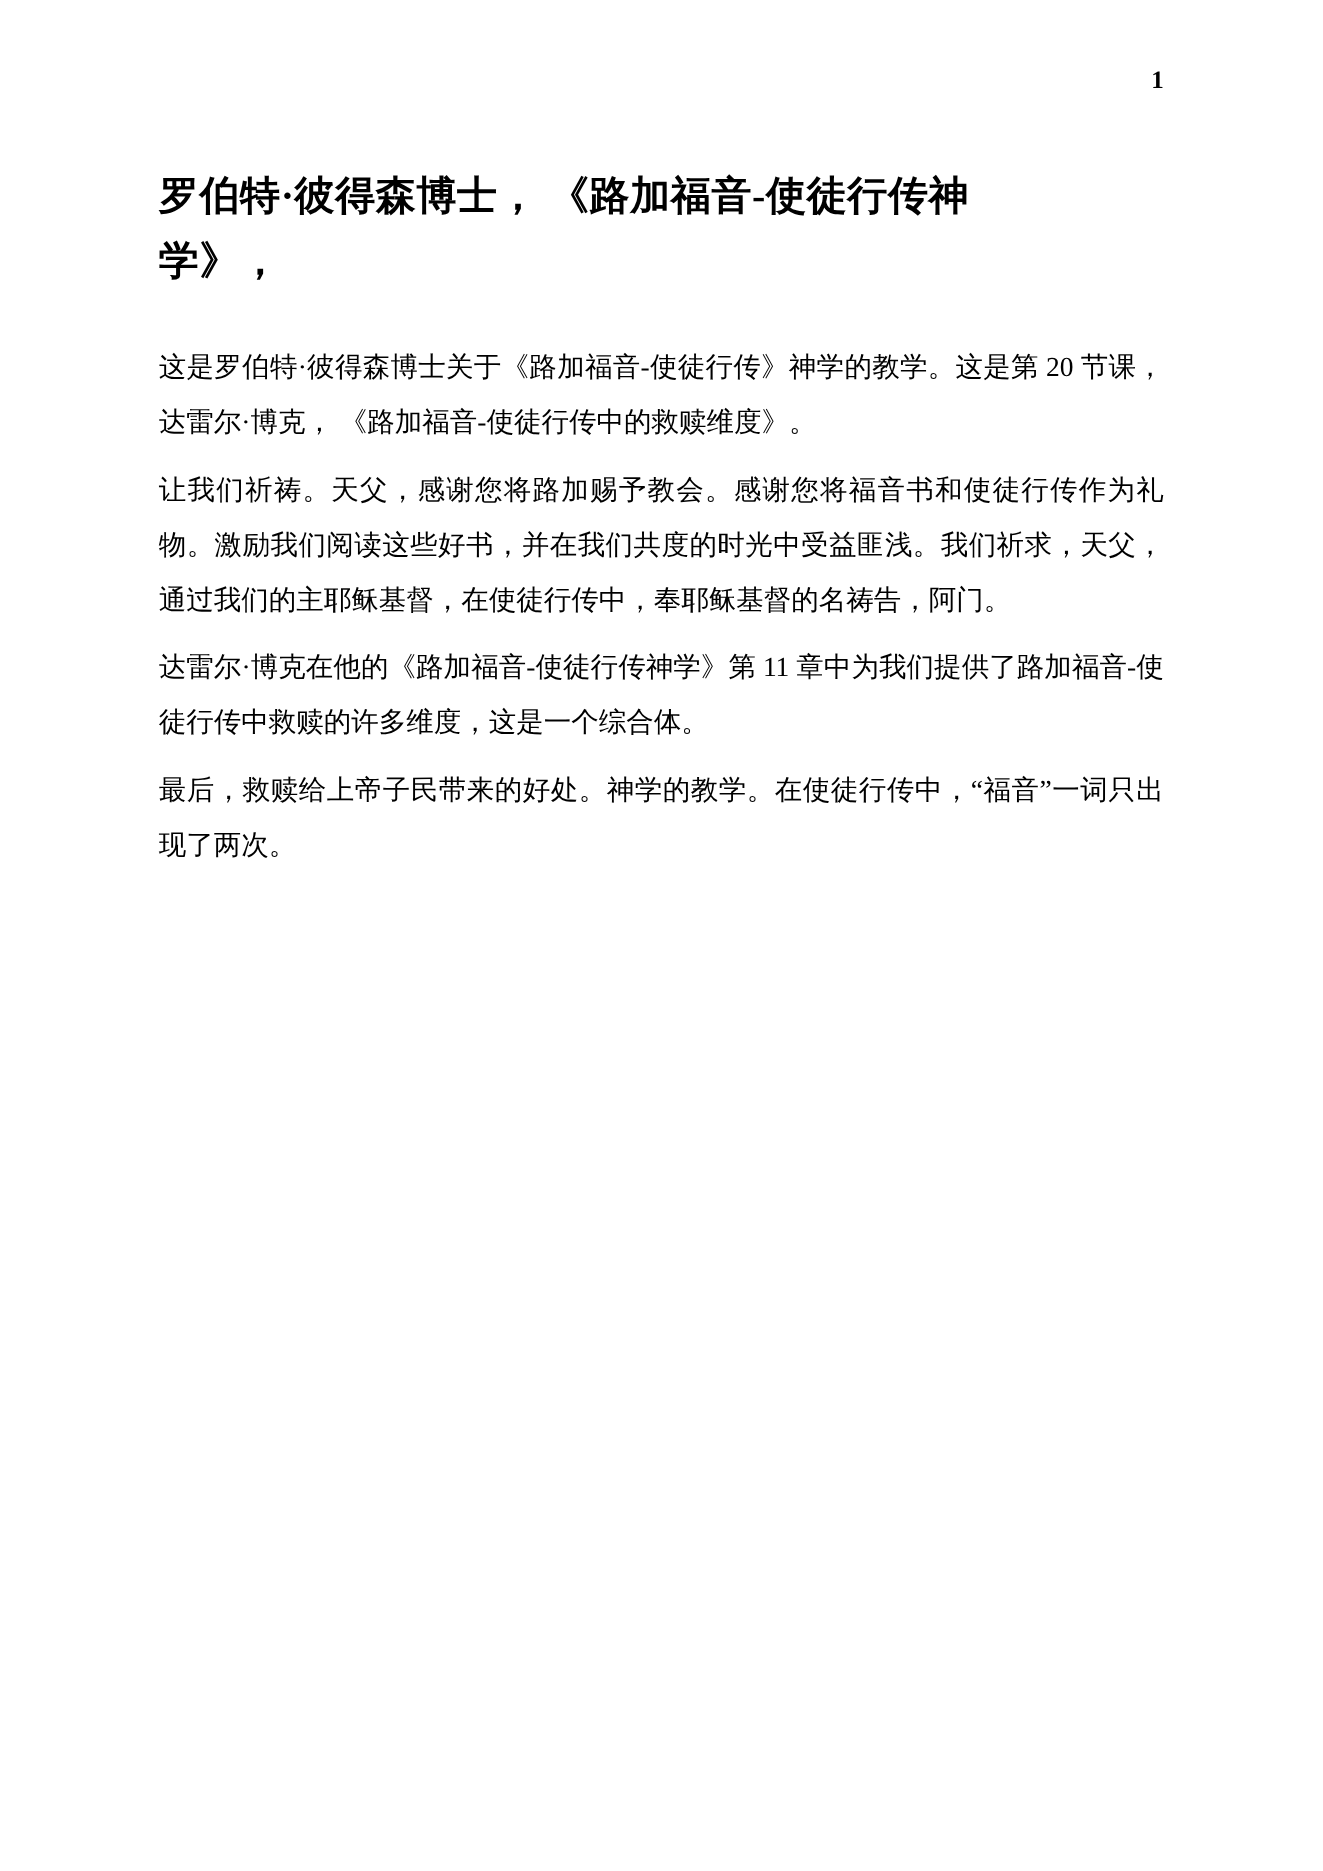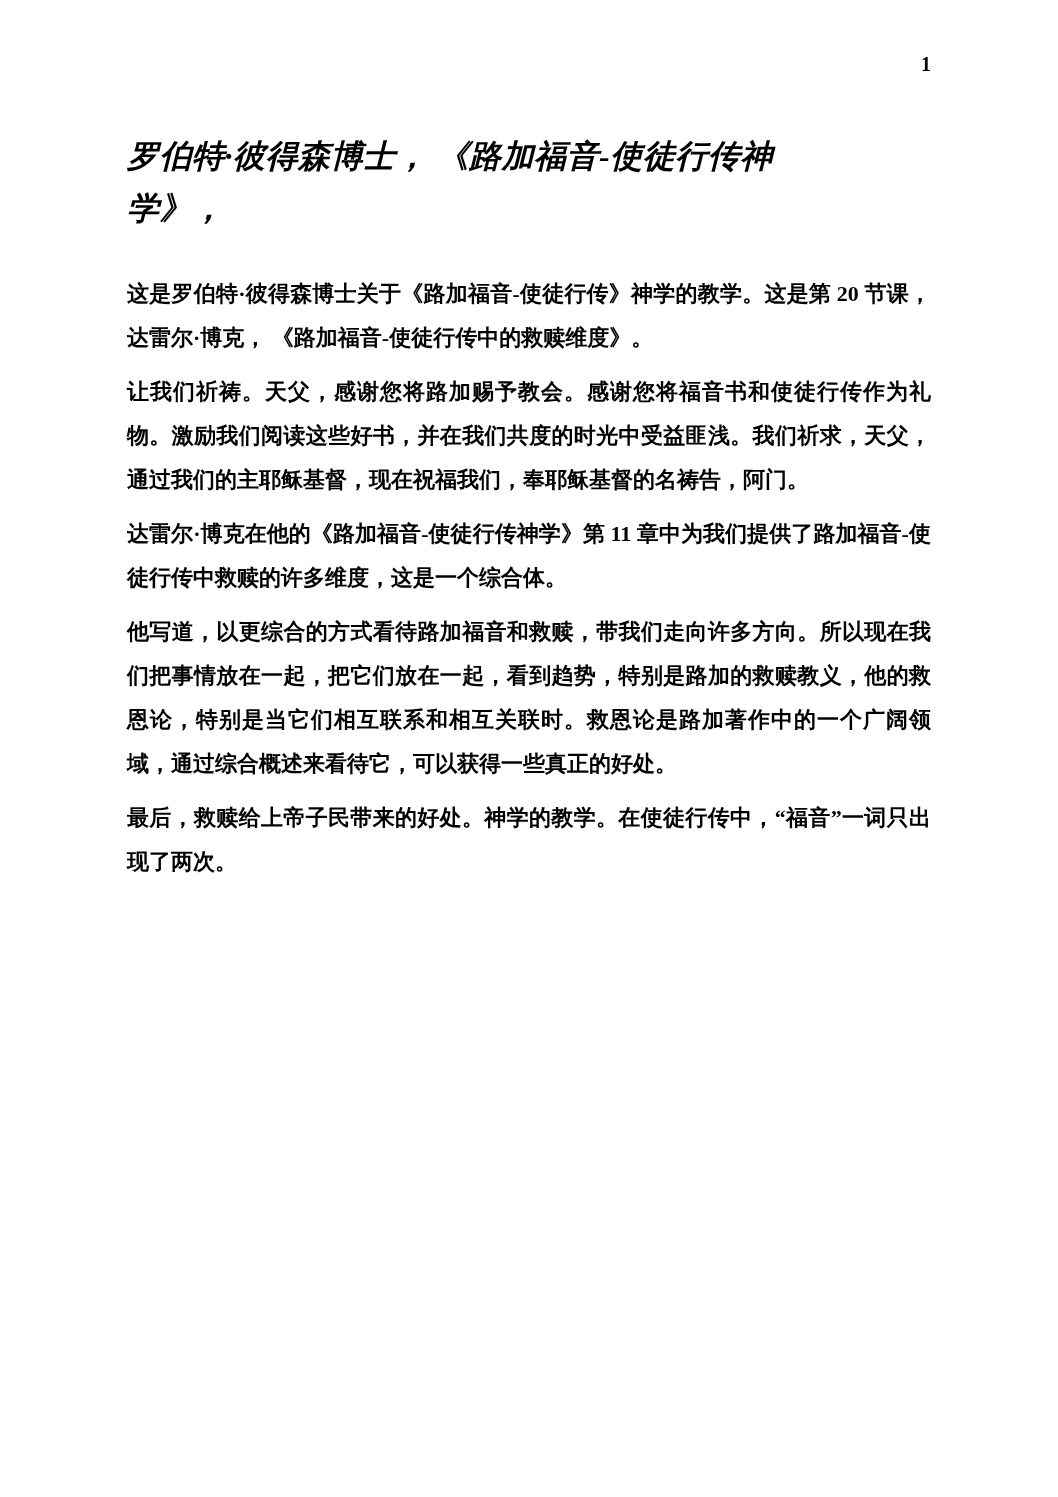--- a/index.html
+++ b/index.html
@@ -31,29 +31,28 @@
     top: 130px;
     left: 127px;
     width: 804px;
   }
   h1.doc-title {
     margin: 0 0 38px 0;
     font-size: 32px;
     font-weight: 700;
     line-height: 52px;
     letter-spacing: 0.5px;
-    font-style: italic;
   }
   h1.doc-title .title-line {
     display: block;
   }
   p.body-paragraph {
     margin: 0 0 10px 0;
     font-size: 22px;
-    font-weight: 700;
+    font-weight: 400;
     line-height: 44px;
     text-align: justify;
   }
 </style>
 </head>
 <body>
 
 <div class="page">
 
   <div class="page-number">1</div>
@@ -61,25 +60,24 @@
   <div class="content">
 
     <h1 class="doc-title">
       <span class="title-line">罗伯特·彼得森博士， 《路加福音-使徒行传神</span>
       <span class="title-line">学》，</span>
     </h1>
 
     <p class="body-paragraph">这是罗伯特·彼得森博士关于《路加福音-使徒行传》神学的教学。这是第 20 节课，达雷尔·博克， 《路加福音-使徒行传中的救赎维度》。</p>
 
 
-    <p class="body-paragraph">让我们祈祷。天父，感谢您将路加赐予教会。感谢您将福音书和使徒行传作为礼物。激励我们阅读这些好书，并在我们共度的时光中受益匪浅。我们祈求，天父，通过我们的主耶稣基督，现在祝福我们，奉耶稣基督的名祷告，阿门。</p>
+    <p class="body-paragraph">让我们祈祷。天父，感谢您将路加赐予教会。感谢您将福音书和使徒行传作为礼物。激励我们阅读这些好书，并在我们共度的时光中受益匪浅。我们祈求，天父，通过我们的主耶稣基督，在使徒行传中，奉耶稣基督的名祷告，阿门。</p>
 
     <p class="body-paragraph">达雷尔·博克在他的《路加福音-使徒行传神学》第 11 章中为我们提供了路加福音-使徒行传中救赎的许多维度，这是一个综合体。</p>
 
-    <p class="body-paragraph">他写道，以更综合的方式看待路加福音和救赎，带我们走向许多方向。所以现在我们把事情放在一起，把它们放在一起，看到趋势，特别是路加的救赎教义，他的救恩论，特别是当它们相互联系和相互关联时。救恩论是路加著作中的一个广阔领域，通过综合概述来看待它，可以获得一些真正的好处。</p>
 
 
 
     <p class="body-paragraph">最后，救赎给上帝子民带来的好处。神学的教学。在使徒行传中，“福音”一词只出现了两次。</p>
 
   </div>
 
 </div>
 
 </body></html>

